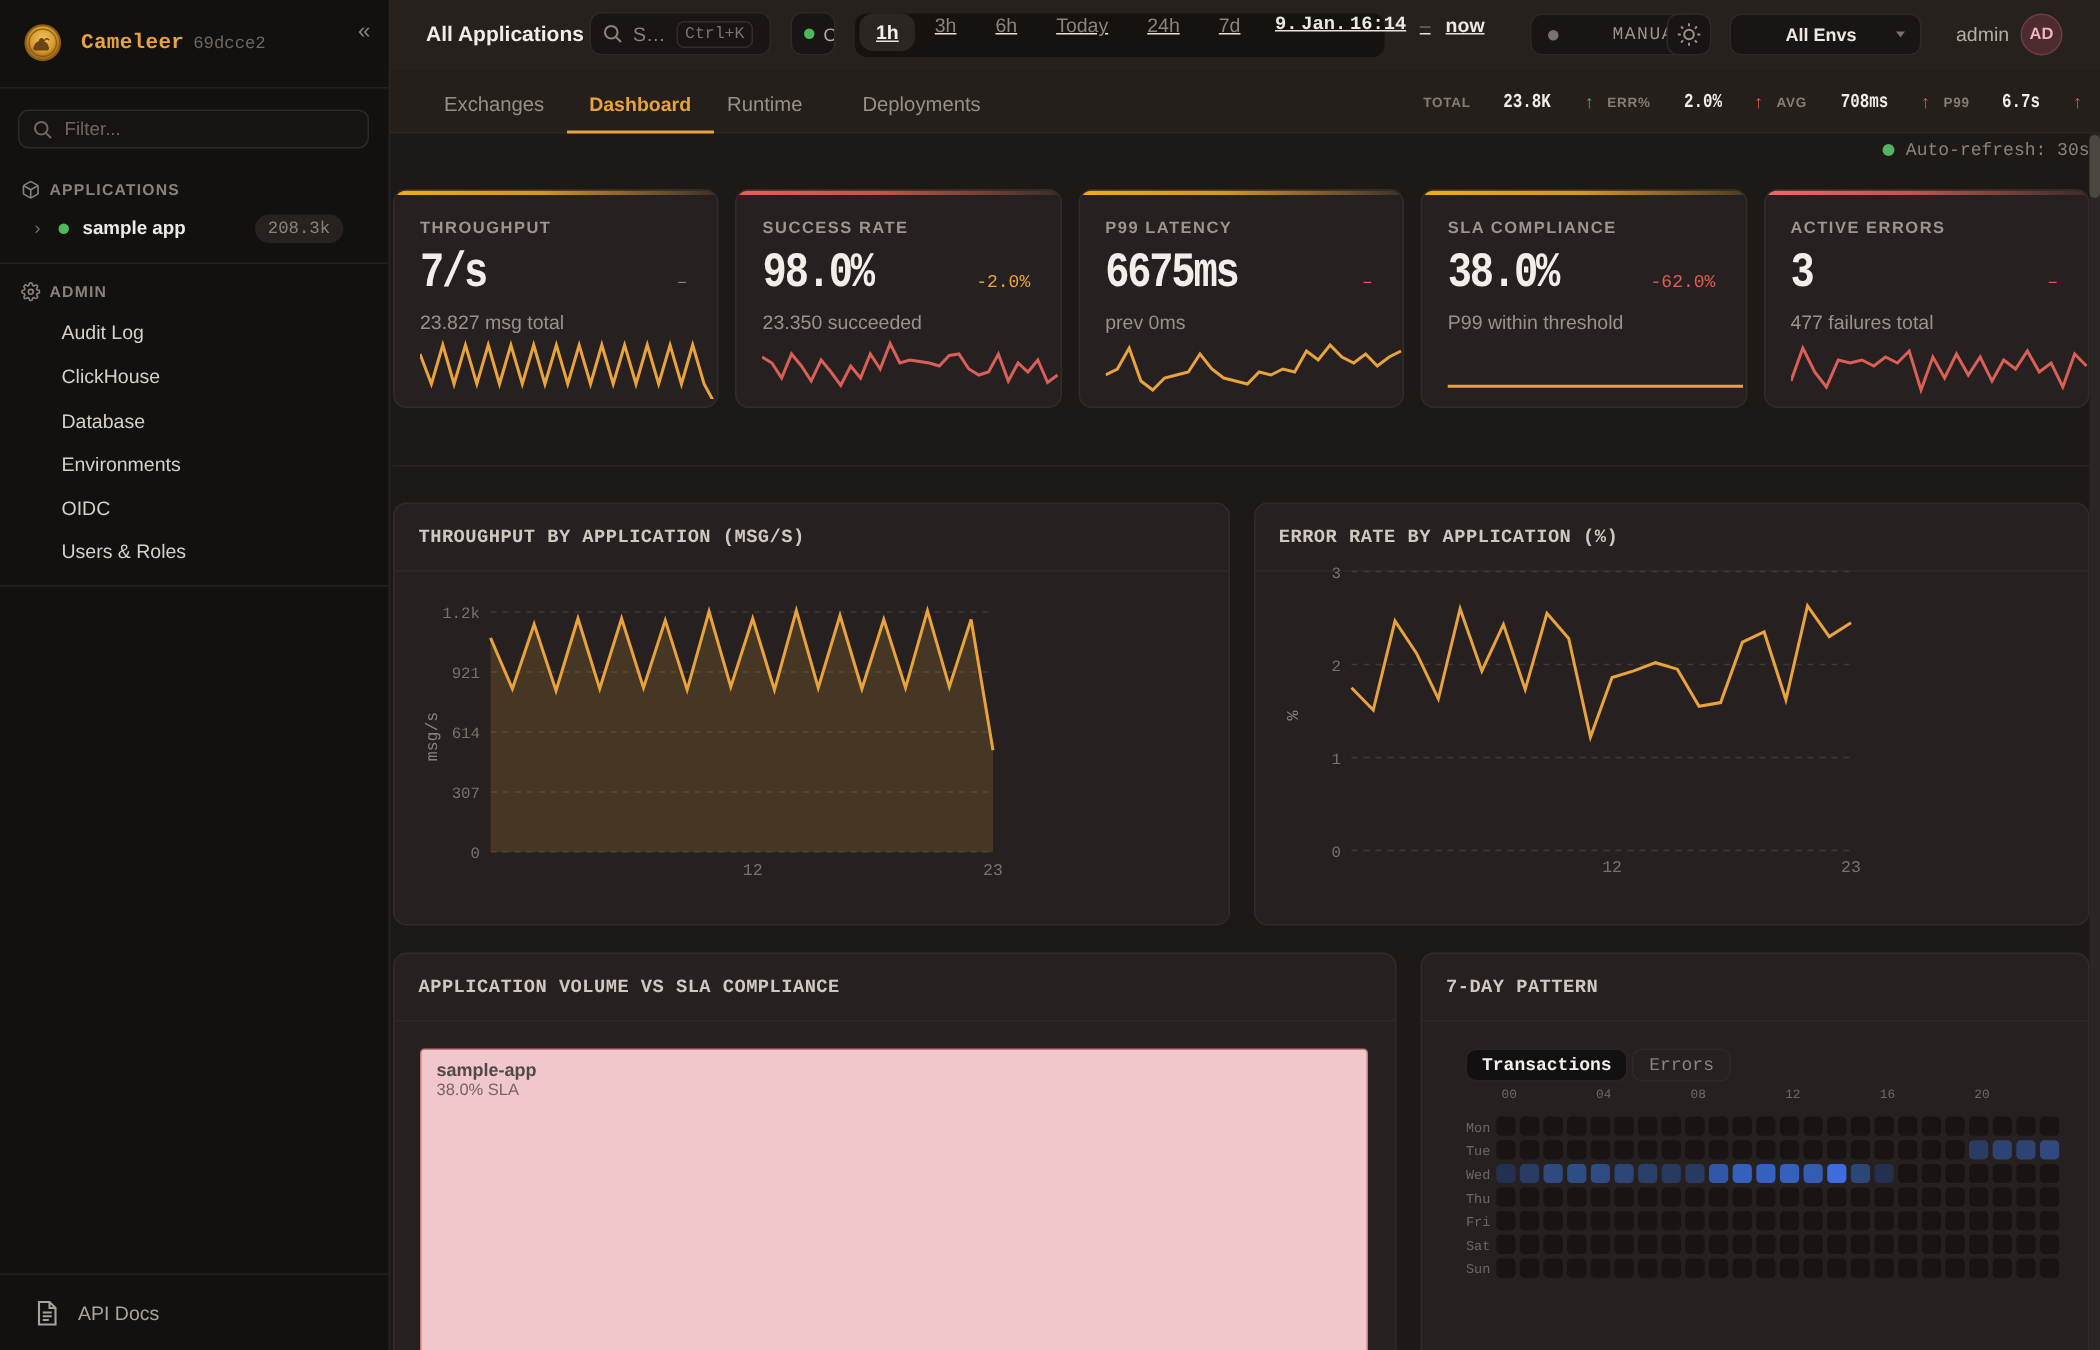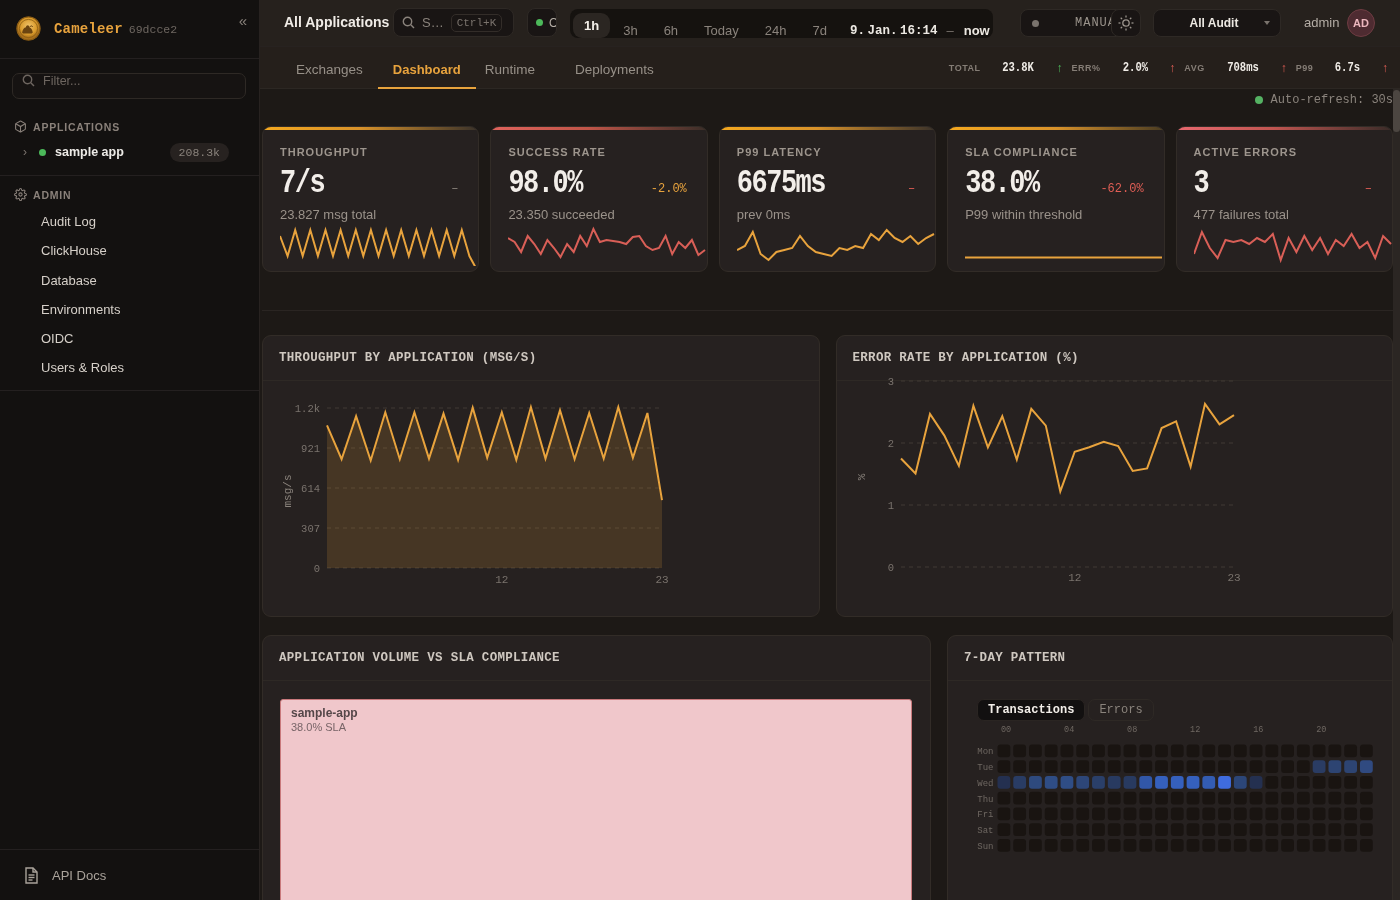--- a/index.html
+++ b/index.html
@@ -14,21 +14,21 @@
 
 #sidebar {
   position:absolute; left:0; top:0; width:260px; height:900px;
   background:#131110; border-right:1px solid #272220;
 }
 .sb-head { height:59px;  border-bottom:1px solid #242020; display:flex; align-items:center; padding:0 16px; position:relative; }
 .logo-circle { width:25px; height:25px; border-radius:50%; flex:0 0 25px; margin-top:-2px; }
 .logo-name { font-family:"Liberation Mono", monospace; font-weight:bold; color:#e8a33d; font-size:14px; margin-left:13px; letter-spacing:0.2px; }
 .logo-ver { font-family:"Liberation Mono", monospace; color:#6e6761; font-size:11.5px; margin-left:6px; }
 .sb-collapse { position:absolute; right:12px; top:12px; color:#8a837c; font-size:15px; }
-.sb-filter { margin:14px 13px 0 12px; height:26px; border:1px solid #2e2925; border-radius:7px; display:flex; align-items:flex-start; padding:0 9px; color:#6e6660; font-size:12.5px; background:#161312; }
+.sb-filter { margin:14px 13px 0 12px; height:26px; border:1px solid #2e2925; border-radius:7px; display:flex; align-items:center; padding:0 9px; color:#6e6660; font-size:12.5px; background:#161312; }
 .sb-filter svg { margin-right:8px; }
 .sb-sec { padding:0 14px; }
 .sb-sec-head { display:flex; align-items:center; gap:6px; margin-left:-4px; color:#8a817a; font-size:10.5px; font-weight:bold; letter-spacing:0.8px; margin:0; }
 .sb-app { display:flex; align-items:center; height:30px; padding:0 2px 0 9px; margin-top:4px; }
 .sb-app .chev { color:#7a736d; font-size:12px; width:16px; }
 .sb-app .dot { width:7px; height:7px; border-radius:50%; background:#4cb95a; margin-right:9px; }
 .sb-app .name { font-size:12.5px; font-weight:bold; color:#eceae6; flex:1; }
 .badge { font-family:"Liberation Mono", monospace; font-size:11.5px; color:#8a837c; background:#272220; border-radius:999px; padding:3px 9px; margin-right:14px; }
 .sb-div { border-bottom:1px solid #242020; margin:10px 0 12px 0; }
 .sb-item { font-size:13px; color:#d6d0c9; padding:0 0 0 27px; height:29.3px; line-height:29.3px; }
@@ -37,21 +37,21 @@
 
 #topbar { position:absolute; left:260px; top:0; width:1140px; height:47px; background:#26211d; border-bottom:1px solid #272220; }
 #topbar > div { position:absolute; white-space:nowrap; }
 .tb-title { font-size:14px; font-weight:bold; color:#f0ece7; left:24px; top:14px; }
 .tb-search { left:133px; top:8px; width:121px; height:29px; border:1px solid #2e2925; background:#191514; border-radius:8px; display:flex; align-items:center; padding:0 8px; color:#8a837c; }
 .tb-search .stxt { font-size:13px; margin-left:7px; }
 .kbd { font-family:"Liberation Mono", monospace; font-size:11px; color:#7a736d; border:1px solid #332d29; border-radius:5px; padding:2px 5px; margin-left:7px; }
 .tb-pill { left:267px; top:8px; width:30px; height:29px; border:1px solid #2e2925; border-radius:8px; display:flex; align-items:center; padding-left:8px; overflow:hidden; background:#191514; }
 .tb-pill .gd { width:7px; height:7px; border-radius:50%; background:#4cb95a; flex:0 0 7px; margin-right:6px; }
 .tb-pill .otxt { color:#b5aea6; font-size:12px; }
-.tb-seg { left:310px; top:9px; width:423px; height:29px; background:#15120f; border-radius:8px; display:flex; align-items:flex-end; padding:0 3px; }
+.tb-seg { left:310px; top:9px; width:353px; height:29px; background:#15120f; border-radius:8px; display:flex; align-items:flex-start; padding:0 3px;text-decoration:underline; }
 .seg { font-size:13px; color:#8a837c; padding:0 13px; }
 .seg.active { background:#2b2622; color:#f3efe9; border-radius:9px; font-weight:bold; height:25px; line-height:25px; padding:0 11px; }
 .seg-date { font-family:"Liberation Mono", monospace; font-weight:bold; color:#ece8e2; font-size:12.5px; padding:0 2px 0 10px; }
 .seg-dash { color:#7a736d; font-size:13px; padding:0 7px; }
 .seg-now { font-weight:bold; color:#ece8e2; font-size:13px; padding:0 8px 0 3px; }
 .tb-manual { left:760px; top:9px; height:28px; border:1px solid #2e2925; border-radius:8px; display:flex; align-items:center; padding:0 11px; gap:8px; background:#191514; }
 .tb-manual .md { width:7px; height:7px; border-radius:50%; background:#7a736d; }
 .tb-manual .mt { font-family:"Liberation Mono", monospace; color:#9a938b; font-size:12px; letter-spacing:1px;margin-left:28px; }
 .tb-theme { left:851px; top:9px; width:30px; height:28px; border:1px solid #2e2925; border-radius:8px; display:flex; align-items:center; justify-content:center; background:#191514; }
 .tb-envs { left:893px; top:9px; width:128px; height:28px; border:1px solid #2e2925; border-radius:8px; display:flex; align-items:center; background:#191514; padding:0 10px; }
@@ -220,21 +220,21 @@
         <line x1="8" y1="13.5" x2="8" y2="15.5"></line>
         <line x1="0.5" y1="8" x2="2.5" y2="8"></line>
         <line x1="13.5" y1="8" x2="15.5" y2="8"></line>
         <line x1="2.7" y1="2.7" x2="4.1" y2="4.1"></line>
         <line x1="11.9" y1="11.9" x2="13.3" y2="13.3"></line>
         <line x1="2.7" y1="13.3" x2="4.1" y2="11.9"></line>
         <line x1="11.9" y1="4.1" x2="13.3" y2="2.7"></line>
       </svg>
   </div>
   <div class="tb-envs">
-      <span class="et">All Audit</span>
+      <span class="et">All Envs</span>
       <span class="caret"></span>
     </div>
   <div class="tb-admin">admin</div>
   <div class="tb-avatar">AD</div>
 </div>
 
 <div id="tabbar">
   <div class="tab">Exchanges</div>
   <div class="tab active">Dashboard</div>
   <div class="tab" style="margin-left:24px;">Runtime</div>

